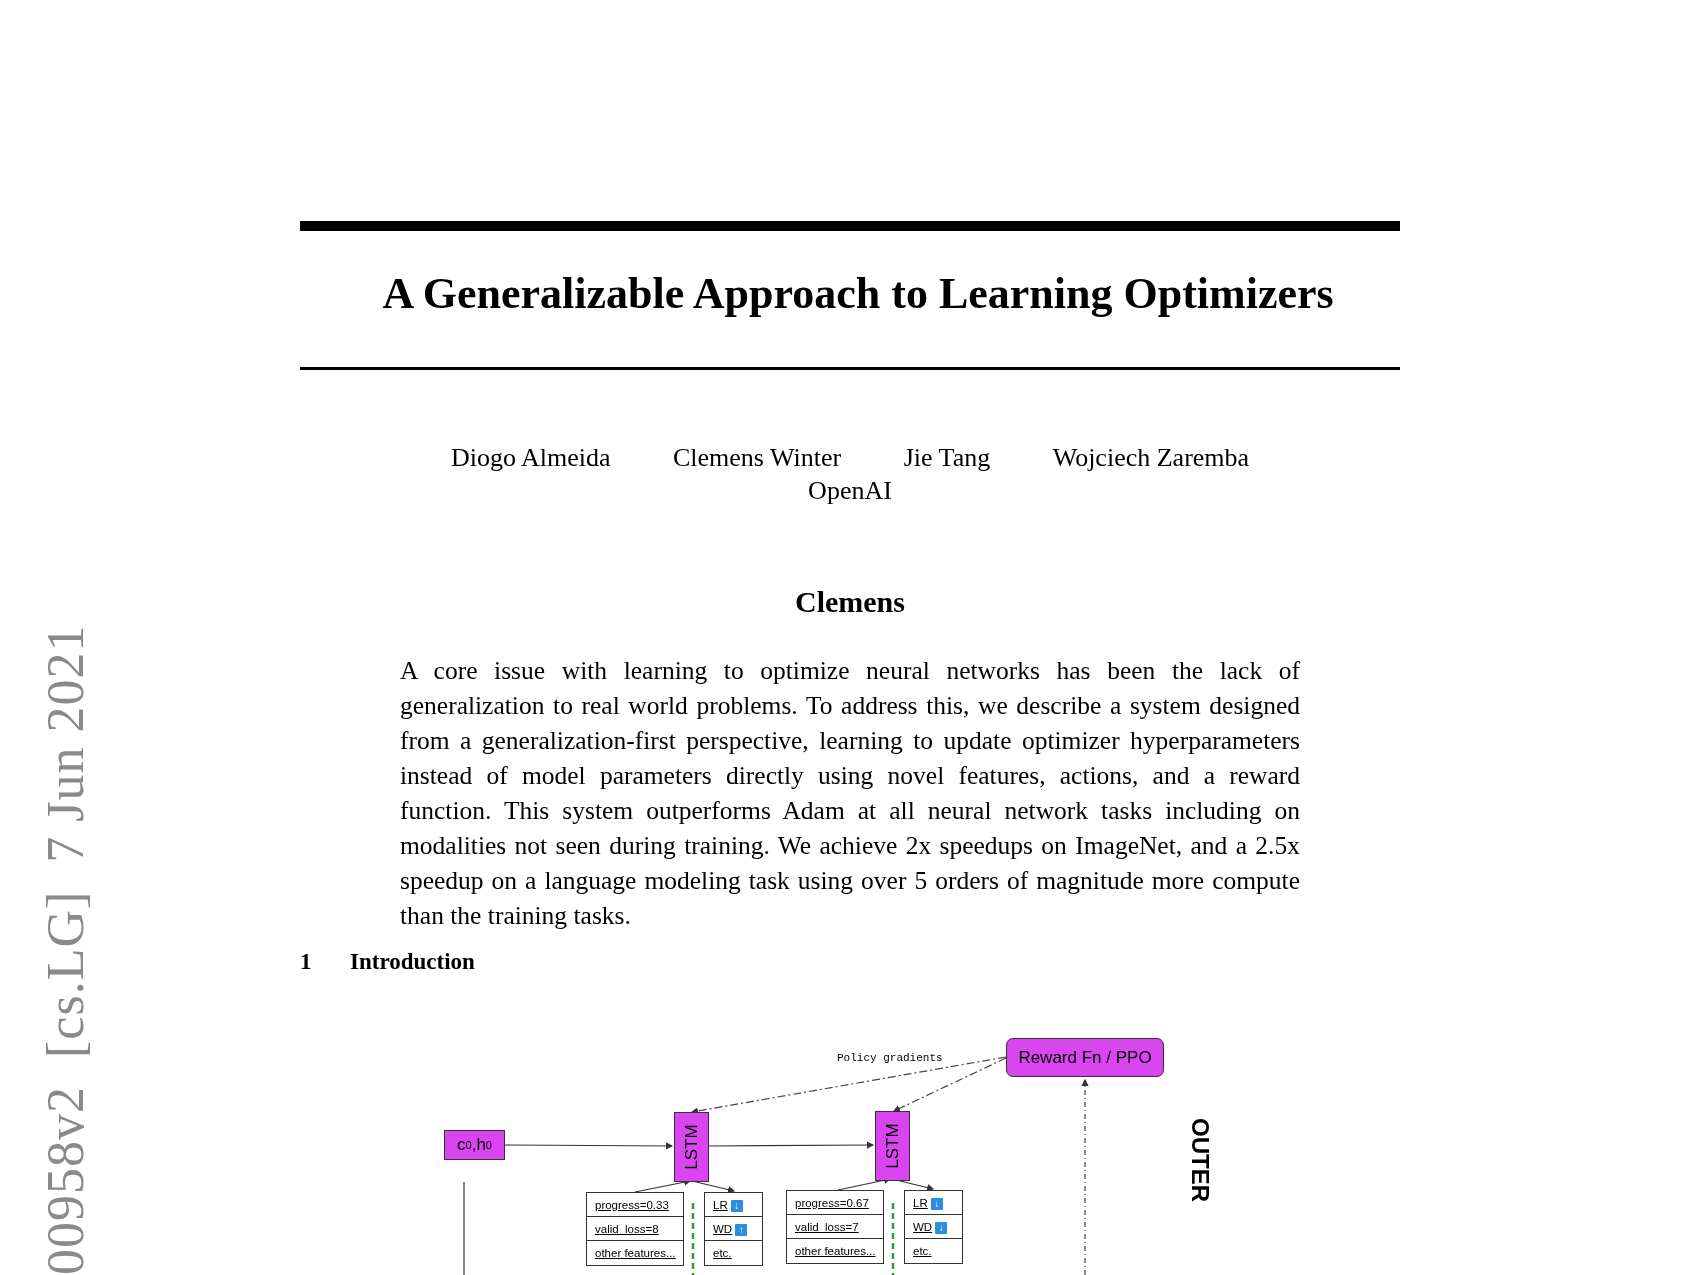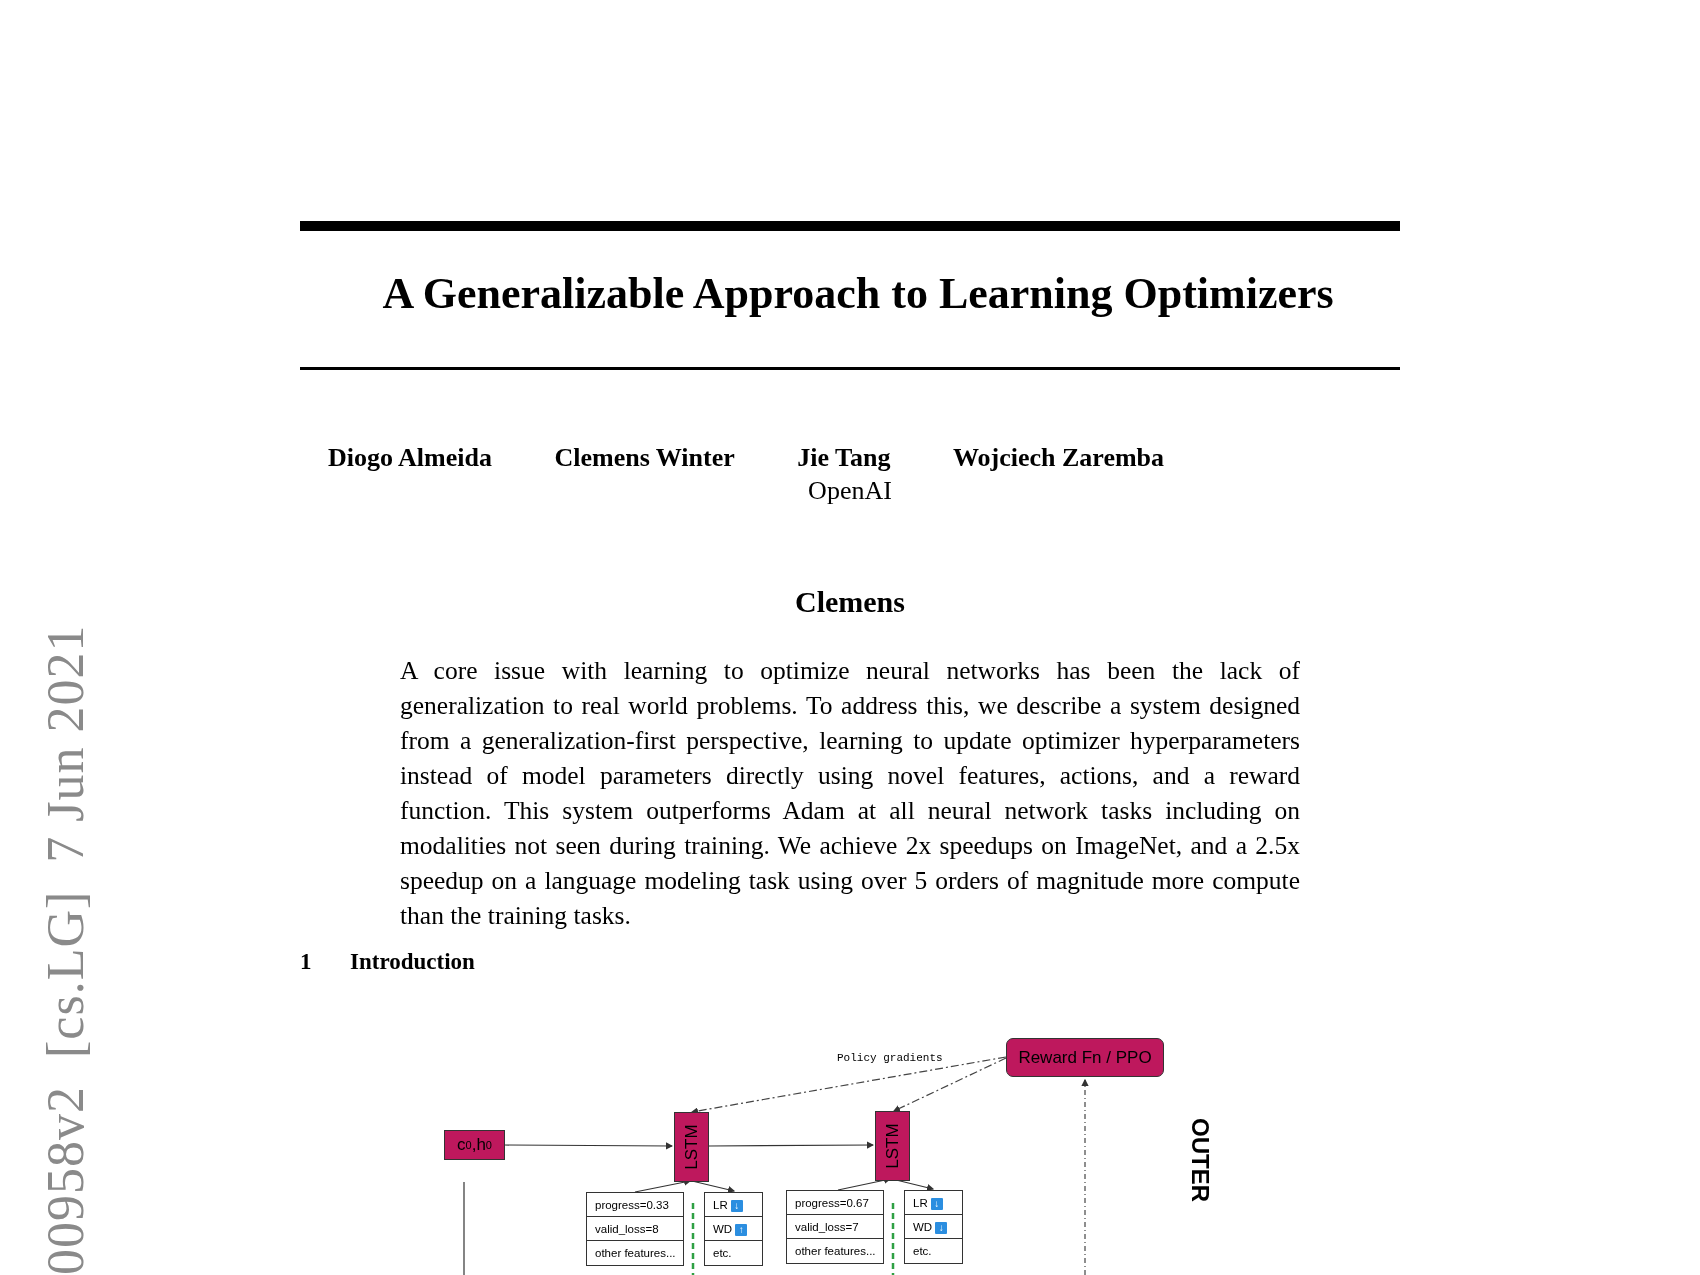--- a/index.html
+++ b/index.html
@@ -3,36 +3,36 @@
 <meta charset="utf-8">
 <style>
   html, body { margin:0; padding:0; background:#fff; }
   body { width:1700px; height:1275px; position:relative; overflow:hidden;
          font-family:"Liberation Serif", "DejaVu Serif", serif; color:#000; }
   .arxiv-stamp { position:absolute; left:40px; top:1275px; transform-origin:0 0; transform:rotate(-90deg);
     font-size:52px; color:#8a8a8a; white-space:pre; letter-spacing:1px; line-height:1; }
   .rule-thick { position:absolute; left:300px; top:221px; width:1100px; height:10px; background:#000; }
   .rule-thin { position:absolute; left:300px; top:367px; width:1100px; height:3px; background:#000; }
   .title { position:absolute; left:308px; width:1100px; top:268px; text-align:center; font-size:44px; font-weight:bold; }
-  .authors { position:absolute; left:300px; width:1100px; top:443px; font-size:26px; font-weight:bold; }
+  .authors { position:absolute; left:300px; width:1100px; top:443px; text-align:center; font-size:26px; font-weight:normal; }
   .authors span { display:inline-block; margin:0 28px; }
   .affil { position:absolute; left:300px; width:1100px; top:476px; text-align:center; font-size:26px; }
   .abstract-heading { position:absolute; left:300px; width:1100px; top:585px; text-align:center; font-size:30px; font-weight:bold; }
   .abstract-body { position:absolute; left:400px; width:900px; top:653px; font-size:25.5px; line-height:35px; text-align:justify; }
   .section-heading { position:absolute; left:300px; top:949px; font-size:23px; font-weight:bold; }
   .section-heading .num { display:inline-block; width:50px; }
   .diagram { position:absolute; left:0; top:0; width:1700px; height:1275px; pointer-events:none; }
   .dg-text { font-family:"Liberation Sans", "DejaVu Sans", sans-serif; }
-  .box { position:absolute; border:1.5px solid #333; background:#be185d; box-sizing:border-box; }
+  .box { position:absolute; border:1.5px solid #333; background:#d946ef; box-sizing:border-box; }
   .reward-box { left:1006px; top:1038px; width:158px; height:39px; border-radius:7px; font-size:17px;
     display:flex; align-items:center; justify-content:center; }
   .c0-box { left:444px; top:1130px; width:61px; height:30px; font-size:17px; display:flex; align-items:center; justify-content:center; }
   .lstm-box { width:35px; height:70px; display:flex; align-items:center; justify-content:center; }
   .lstm-box span { transform:rotate(-90deg); font-size:17px; white-space:nowrap; display:block; }
-  .feat-table { position:absolute; border:1.5px solid #333; box-sizing:border-box; background:#fff; }
+  .feat-table { position:absolute; border:1.5px solid #333; box-sizing:border-box; background:#fff;text-decoration:underline; }
   .feat-table div { height:24px; border-bottom:1px solid #333; font-size:11.5px; padding-left:8px; line-height:24px; box-sizing:border-box; white-space:nowrap; }
   .feat-table div:last-child { border-bottom:none; }
   .arr-icon { display:inline-block; width:12px; height:12px; background:#2b8ee0; color:#fff; font-size:10px; line-height:12px; text-align:center; vertical-align:middle; margin-left:3px; border-radius:1px; font-weight:bold; }
   .policy-label { position:absolute; left:837px; top:1052px; font-size:11px;font-family:Liberation Mono, monospace; }
   .outer-label { position:absolute; left:1170px; top:1112px; width:60px; height:96px; font-size:24px; font-weight:bold; }
   .outer-label span { position:absolute; left:50%; top:50%; transform:translate(-50%,-50%) rotate(90deg); white-space:nowrap; }
 </style>
 </head>
 <body>
 

